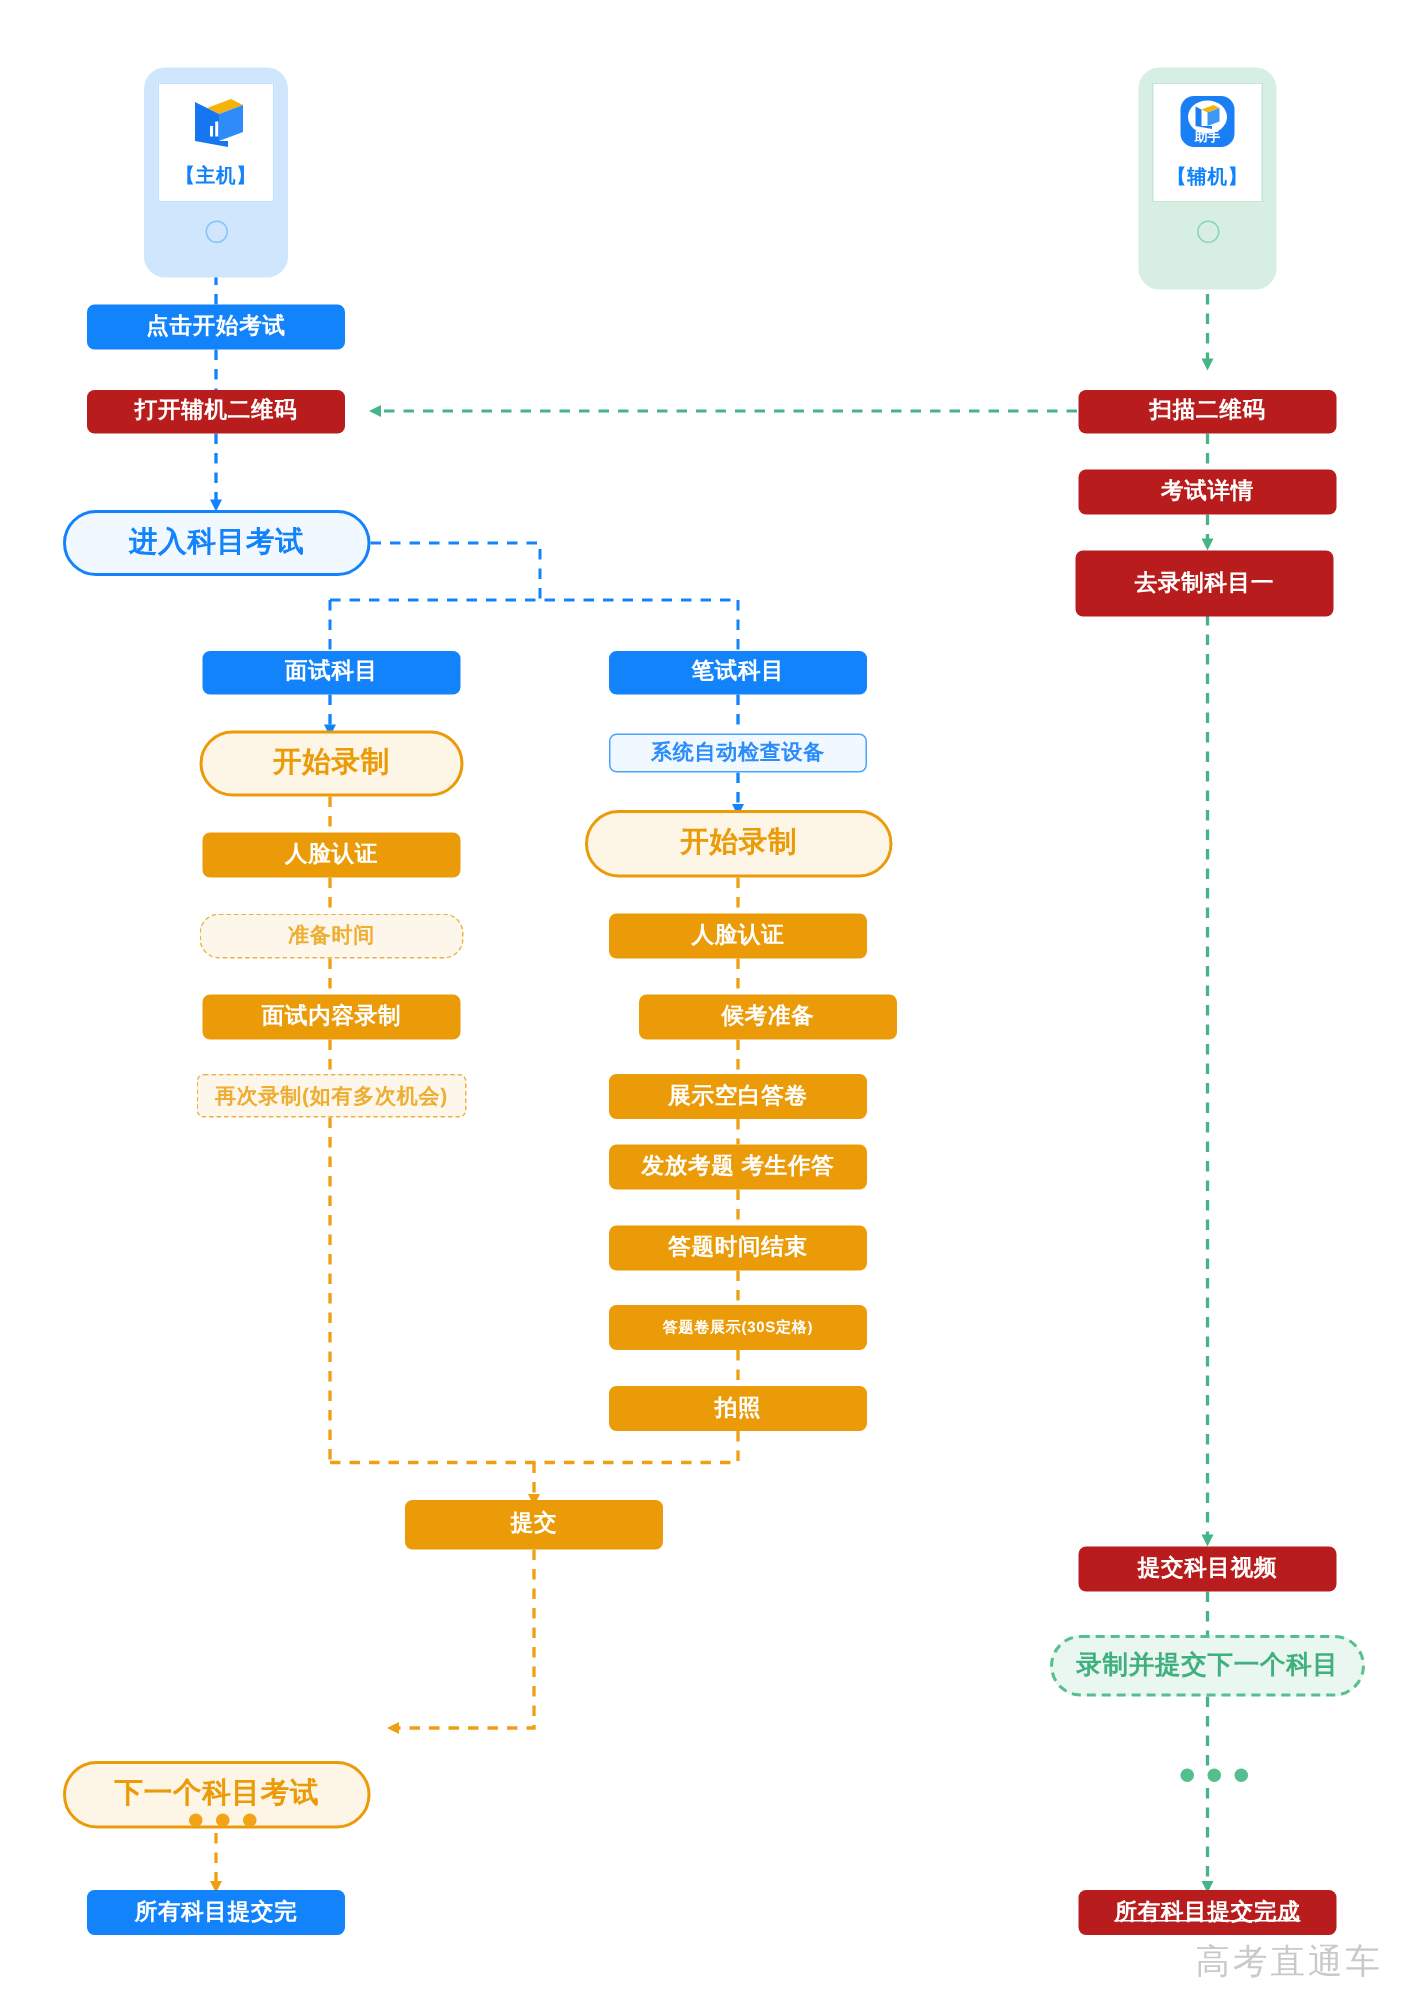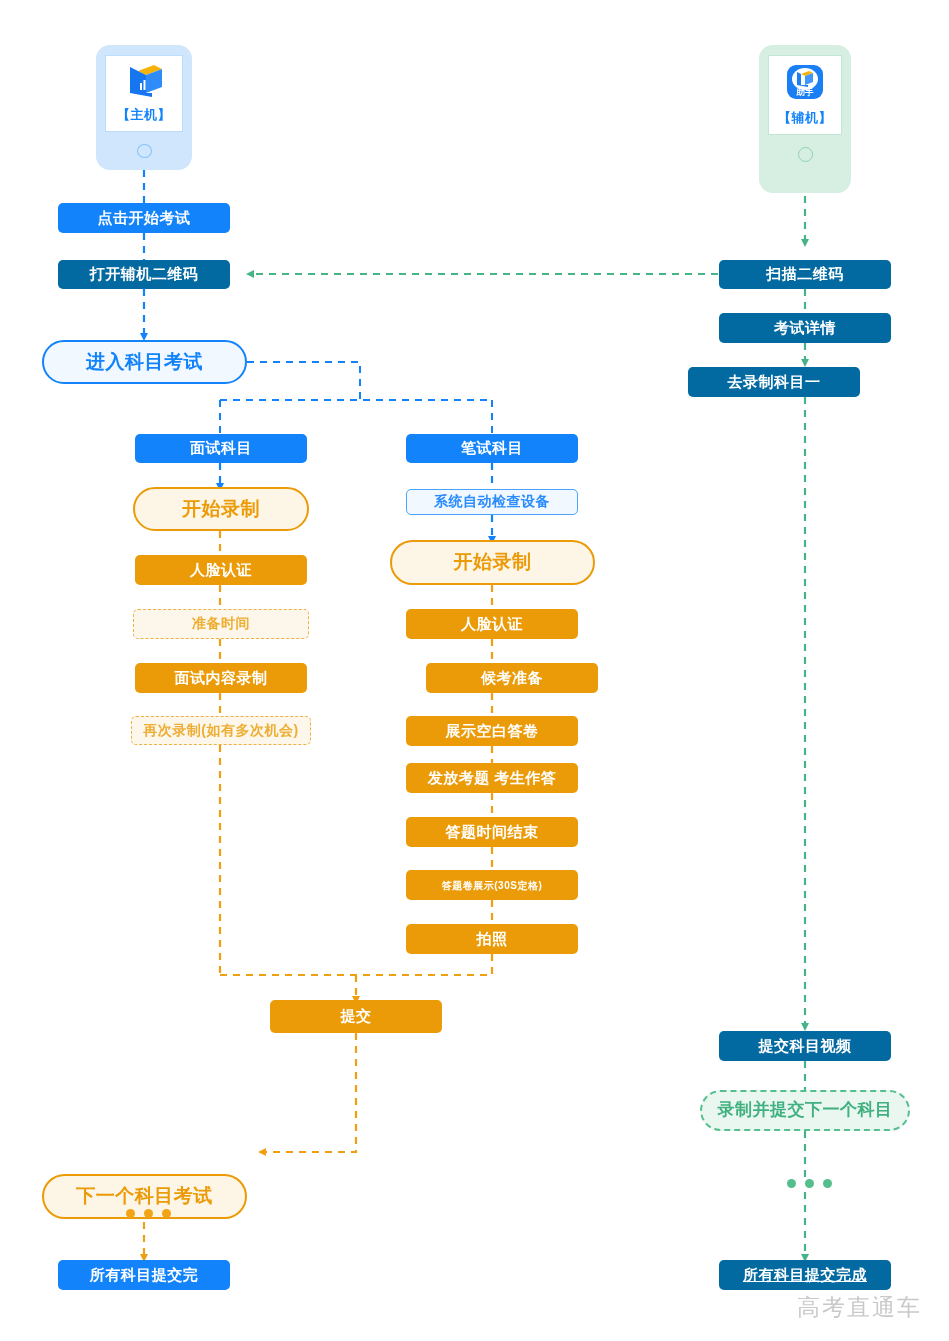--- a/index.html
+++ b/index.html
@@ -26,21 +26,21 @@
     font-size:15px;
     font-weight:bold;
     letter-spacing:.5px;
     line-height:1.1;
     white-space:nowrap;
   }
 
   
   .box{ border-radius:5px; color:#ffffff; }
   .box.blue  { background:#1283fb; }
-  .box.green { background:#0369a1; }
+  .box.green { background:#b91c1c; }
   .box.orange{ background:#eb9b08; }
 
   
   .pill{
     border-radius:999px;
     border:2px solid;
     font-size:19px;
   }
   .pill.blue  { border-color:#1283fb; background:#f2f8ff; color:#1283fb; }
   .pill.orange{ border-color:#eb9b08; background:#fdf5e6; color:#eb9b08; }
@@ -200,21 +200,21 @@
     <path d="M805,343 L805,363" stroke="#45b587" stroke-width="2.2" stroke-dasharray="7 6" fill="none" marker-end="url(#ah-green)"></path>
 
     <path d="M805,397 L805,1027" stroke="#45b587" stroke-width="2.2" stroke-dasharray="7 6" fill="none" marker-end="url(#ah-green)"></path>
     <path d="M805,1061 L805,1090" stroke="#45b587" stroke-width="2.2" stroke-dasharray="7 6" fill="none"></path>
     <path d="M805,1131 L805,1178" stroke="#45b587" stroke-width="2.2" stroke-dasharray="7 6" fill="none"></path>
     <path d="M805,1192 L805,1258" stroke="#45b587" stroke-width="2.2" stroke-dasharray="7 6" fill="none" marker-end="url(#ah-green)"></path>
 
     <path d="M718,274 L250,274" stroke="#45b587" stroke-width="2" stroke-dasharray="7 6" fill="none" marker-end="url(#ah-green)"></path>
   </svg>
 
-  <div class="phone host" style="left:96px;top:45px;width:96px;height:125px;padding:10px 8px 12px 8px;">
+  <div class="phone host" style="left:96px;top:45px;width:96px;height:140px;padding:10px 8px 12px 8px;">
     <div class="screen" style="width:78px;height:80px;">
       <span style="display:block;">
         <svg width="40" height="36" viewBox="0 0 40 36" xmlns="http://www.w3.org/2000/svg">
           <path d="M6,4 L14,8 L14,30 L28,30 L28,34 L6,30 Z" fill="#1676f2"></path>
           <path d="M14,8 L30,2 L38,6 L22,12 Z" fill="#f5b30a"></path>
           <path d="M22,12 L38,6 L38,24 L22,30 Z" fill="#2f8bf7"></path>
           <path d="M14,8 L22,12 L22,30 L14,30 Z" fill="#1676f2"></path>
           <rect x="16" y="20" width="2" height="7" fill="#ffffff"></rect>
           <rect x="19.5" y="17" width="2" height="10" fill="#ffffff"></rect>
         </svg>
@@ -246,21 +246,21 @@
   <div class="node box green" style="left:58px;top:260px;width:172px;height:29px;">打开辅机二维码</div>
 
   <div class="node pill blue" style="left:42px;top:340px;width:205px;height:44px;">进入科目考试</div>
 
   <div class="node box blue" style="left:135px;top:434px;width:172px;height:29px;">面试科目</div>
 
   <div class="node pill orange" style="left:133px;top:487px;width:176px;height:44px;">开始录制</div>
 
   <div class="node box orange" style="left:135px;top:555px;width:172px;height:30px;">人脸认证</div>
 
-  <div class="node dashbox" style="left:133px;top:609px;width:176px;height:30px;">准备时间</div>
+  <div class="node dashbox" style="left:133px;top:609px;width:176px;height:30px;border-radius:13px;">准备时间</div>
 
   <div class="node box orange" style="left:135px;top:663px;width:172px;height:30px;">面试内容录制</div>
 
   <div class="node dashbox" style="left:131px;top:716px;width:180px;height:29px;">再次录制(如有多次机会)</div>
 
   <div class="node box blue" style="left:406px;top:434px;width:172px;height:29px;">笔试科目</div>
 
   <div class="node lightbox" style="left:406px;top:489px;width:172px;height:26px;">系统自动检查设备</div>
 
   <div class="node pill orange" style="left:390px;top:540px;width:205px;height:45px;">开始录制</div>
@@ -288,21 +288,21 @@
     <i></i>
     <i></i>
   </div>
 
   <div class="node box blue" style="left:58px;top:1260px;width:172px;height:30px;">所有科目提交完</div>
 
   <div class="node box green" style="left:719px;top:260px;width:172px;height:29px;">扫描二维码</div>
 
   <div class="node box green" style="left:719px;top:313px;width:172px;height:30px;">考试详情</div>
 
-  <div class="node box green" style="left:688px;top:367px;width:172px;height:30px;">去录制科目一</div>
+  <div class="node box green" style="left:717px;top:367px;width:172px;height:44px;">去录制科目一</div>
 
   <div class="node box green" style="left:719px;top:1031px;width:172px;height:30px;">提交科目视频</div>
 
   <div class="node pill green dash" style="left:700px;top:1090px;width:210px;height:41px;">录制并提交下一个科目</div>
 
   <div class="dots green" style="left:787px;top:1179px;">
     <i></i>
     <i></i>
     <i></i>
   </div>

